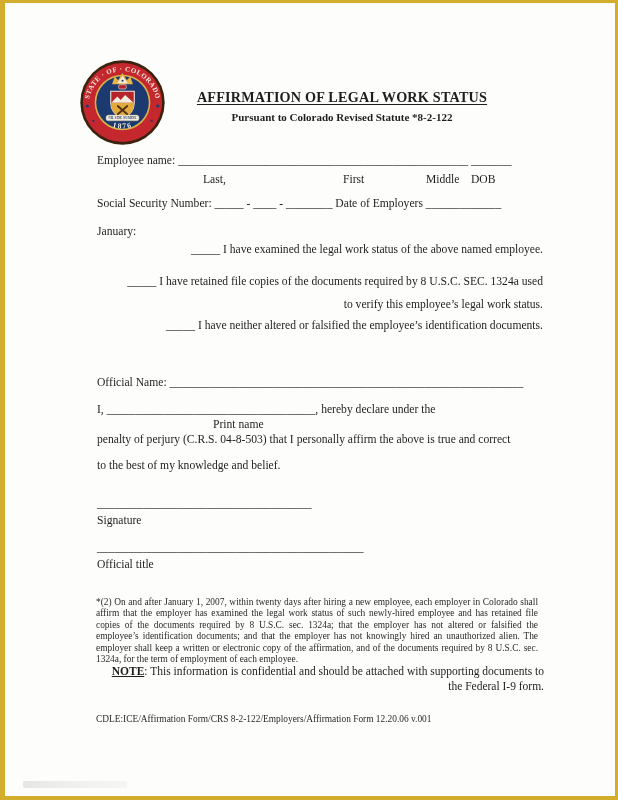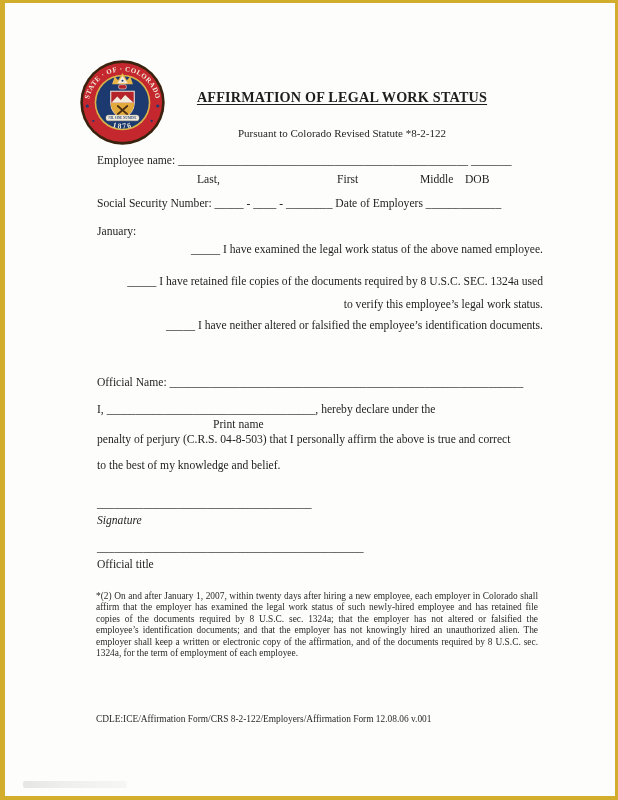--- a/index.html
+++ b/index.html
@@ -20,29 +20,29 @@
   .seal{position:absolute;left:74px;top:56px;width:87px;height:87px;}
   .seal-ring-text{font-family:"Liberation Serif",serif;font-weight:bold;fill:#f3ecdc;font-size:8px;letter-spacing:0.6px;}
   .seal-year{font-size:8.6px;letter-spacing:1.6px;}
   .seal-motto{font-family:"Liberation Serif",serif;font-size:3.4px;font-weight:bold;fill:#1d3a70;letter-spacing:0.2px;}
   .title-block{position:absolute;left:172px;top:86px;width:330px;text-align:center;}
   .doc-title{
     font-size:14.2px;font-weight:bold;letter-spacing:0.2px;
     text-decoration:underline;text-underline-offset:2px;
     white-space:nowrap;
   }
-  .doc-subtitle{margin-top:21px;font-size:11px;}
+  .doc-subtitle{margin-top:5px;font-size:11px;font-weight:bold;}
   
   .line{font-size:11.6px;white-space:nowrap;}
   .blank{letter-spacing:0;}
   .sublabels{font-size:11.6px;}
   .sublabels span{position:absolute;top:0;}
   .stmt{font-size:11.6px;}
   .fineprint{
-    font-size:9.4px;line-height:11.4px;text-align:justify;color:#2a2a2a;
+    font-size:9.4px;line-height:11.4px;text-align:justify;color:#2a2a2a;margin-top:6px;
   }
   .noteblock{font-size:11.5px;line-height:14.5px;}
   .note-label{font-weight:bold;text-decoration:underline;text-underline-offset:1px;}
   .footer-line{font-size:9.4px;color:#2a2a2a;}
   .watermark{
     position:absolute;left:18px;top:778px;width:104px;height:7px;
     background:linear-gradient(90deg,#d7d7d5 0%,#e6e6e4 40%,#f2f2f0 100%);
     opacity:.6;border-radius:2px;filter:blur(0.6px);
   }
 </style>
@@ -94,21 +94,21 @@
   <div class="title-block">
     <div class="doc-title">AFFIRMATION OF LEGAL WORK STATUS</div>
     <div class="doc-subtitle">Pursuant to Colorado Revised Statute *8-2-122</div>
   </div>
 
   <div class="abs line" style="left:92px;top:151px;">
     <span>Employee name:</span>
     <span class="blank">__________________________________________________</span>
     <span class="blank">_______</span>
   </div>
-  <div class="abs sublabels" style="left:84px;top:170px;width:440px;height:16px;text-decoration:underline;">
+  <div class="abs sublabels" style="left:90px;top:170px;width:440px;height:16px;text-decoration:underline;">
     <span style="left:108px;">Last,</span>
     <span style="left:248px;">First</span>
     <span style="left:331px;">Middle</span>
     <span style="left:376px;">DOB</span>
   </div>
 
   <div class="abs line" style="left:92px;top:194px;">
     <span>Social Security Number:</span>
     <span class="blank">_____</span>
     <span>-</span>
@@ -147,25 +147,28 @@
 
   <div class="abs line" style="left:92px;top:400px;">
     <span>I,</span>
     <span class="blank">____________________________________</span><span>, hereby declare under the</span>
   </div>
   <div class="abs line" style="left:208px;top:415px;">Print name</div>
   <div class="abs line" style="left:92px;top:430px;">penalty of perjury (C.R.S. 04-8-503) that I personally affirm the above is true and correct</div>
   <div class="abs line" style="left:92px;top:456px;">to the best of my knowledge and belief.</div>
 
   <div class="abs line" style="left:92px;top:494px;">_____________________________________</div>
-  <div class="abs line" style="left:92px;top:511px;font-style:italic;">Signature</div>
+  <div class="abs line" style="left:92px;top:511px;">Signature</div>
 
   <div class="abs line" style="left:92px;top:538px;">______________________________________________</div>
   <div class="abs line" style="left:92px;top:555px;">Official title</div>
 
   <div class="abs fineprint" style="left:91px;top:588px;width:442px;">*(2) On and after January 1, 2007, within twenty days after hiring a new employee, each employer in Colorado shall affirm that the employer has examined the legal work status of such newly-hired employee and has retained file copies of the documents required by 8 U.S.C. sec. 1324a; that the employer has not altered or falsified the employee’s identification documents; and that the employer has not knowingly hired an unauthorized alien. The employer shall keep a written or electronic copy of the affirmation, and of the documents required by 8 U.S.C. sec. 1324a, for the term of employment of each employee.</div>
 
+  <div class="abs noteblock" style="left:91px;top:661px;width:448px;">
+    <span class="note-label">NOTE</span><span>: This information is confidential and should be attached with supporting documents to the Federal I-9 form.</span>
+  </div>
 
-  <div class="abs footer-line" style="left:91px;top:711px;">CDLE:ICE/Affirmation Form/CRS 8-2-122/Employers/Affirmation Form 12.08.06 v.001</div>
+  <div class="abs footer-line" style="left:91px;top:711px;">CDLE:ICE/Affirmation Form/CRS 8-2-122/Employers/Affirmation Form 12.20.06 v.001</div>
 
   <div class="watermark"></div>
 
 </div>
 
 </body></html>

